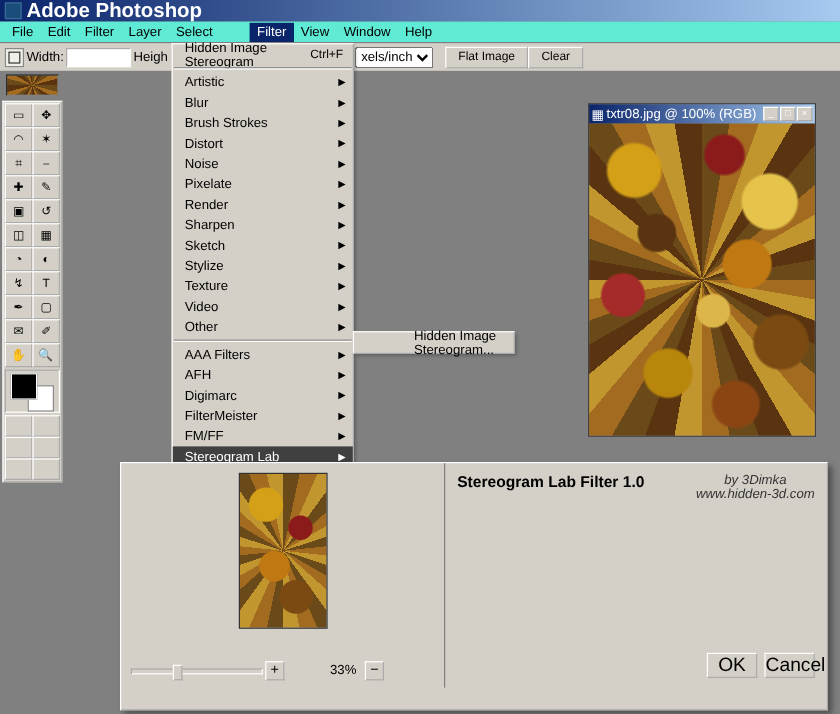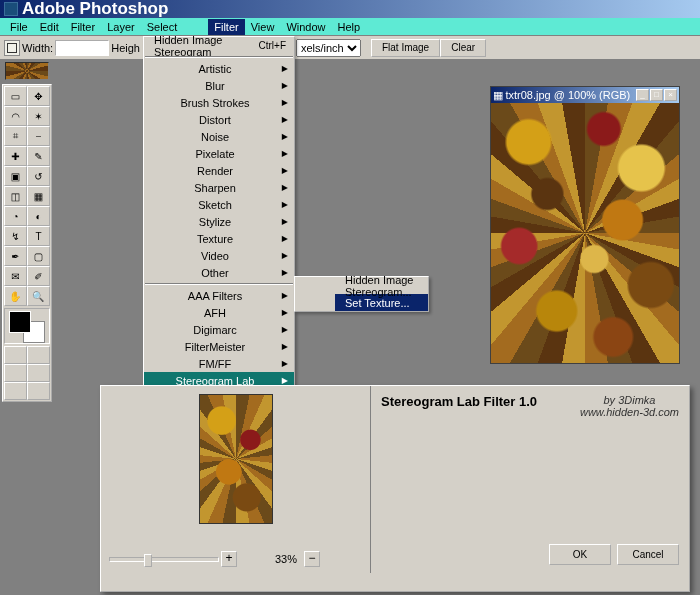--- a/index.html
+++ b/index.html
@@ -44,23 +44,23 @@
   radial-gradient(circle at 15% 55%, #a52a2a 0 8%, transparent 9%),
   radial-gradient(circle at 55% 60%, #ddb64a 0 7%, transparent 8%),
   radial-gradient(circle at 85% 70%, #7a4a12 0 9%, transparent 10%),
   radial-gradient(circle at 35% 80%, #b8860b 0 8%, transparent 9%),
   radial-gradient(circle at 65% 90%, #8b4513 0 7%, transparent 8%),
   repeating-conic-gradient(#6b4a1a 0 10deg, #a36b1f 10deg 20deg, #c2962f 20deg 30deg, #5a3410 30deg 40deg);
   background-size: cover; }
 
 
 .dropdown { position: absolute; top: 36px; left: 143px; width: 152px; background: #d4d0c8; border: 1px outset #fff; box-shadow: 2px 2px 3px rgba(0,0,0,0.3); z-index: 10; }
-.dropdown .item { height: 17px; display: flex; align-items: center; padding: 0 18px 0 10px; position: relative; font-size: 11px; justify-content: center; }
+.dropdown .item { height: 17px; display: flex; align-items: center; padding: 0 18px 0 10px; position: relative; font-size: 11px; }
 .dropdown .item.sep { height: 0; border-top: 1px solid #808080; border-bottom: 1px solid #fff; margin: 2px 1px; padding: 0; }
-.dropdown .item.hl { background: #0f766e; color: #fff; }
+.dropdown .item.hl { background: #404040; color: #fff; }
 .dropdown .item .arrow { position: absolute; right: 6px; font-size: 8px; }
 .dropdown .item .shortcut { position: absolute; right: 8px; font-size: 10px; }
 
 .submenu { position: absolute; top: 276px; left: 294px; width: 135px; background: #d4d0c8; border: 1px outset #fff; box-shadow: 2px 2px 3px rgba(0,0,0,0.3); z-index: 11; padding-left: 40px; }
 .submenu .item { height: 17px; display: flex; align-items: center; padding: 0 10px; font-size: 11px; }
 .submenu .item.hl { background: #0a246a; color: #fff; }
 
 
 .dialog { position: absolute; top: 385px; left: 100px; width: 590px; height: 207px; background: #d4d0c8; border: 1px outset #fff; box-shadow: 3px 3px 5px rgba(0,0,0,0.4); z-index: 20; }
 .dialog .dtitle { background: linear-gradient(to right, #0a246a, #a6caf0); color: #fff; height: 18px; display: flex; align-items: center; padding: 0 6px; font-weight: bold; font-size: 11px; }
@@ -75,21 +75,21 @@
   border: 1px solid #333; }
 .dialog .preview .zoom { position: absolute; bottom: 6px; left: 8px; display: flex; align-items: center; gap: 2px; }
 .dialog .preview .slider { width: 110px; height: 5px; background: #d4d0c8; border: 1px inset #fff; position: relative; }
 .dialog .preview .slider .knob { position: absolute; left: 34px; top: -4px; width: 8px; height: 13px; background: #d4d0c8; border: 1px outset #fff; }
 .dialog .preview .zbtn { width: 16px; height: 16px; border: 1px outset #fff; background: #d4d0c8; text-align: center; line-height: 12px; font-size: 12px; }
 .dialog .preview .zval { width: 32px; text-align: center; margin-left: 31px; }
 .dialog .right { flex: 1; padding: 8px 10px; position: relative; }
 .dialog .right .fname { font-weight: bold; font-size: 13px; }
 .dialog .right .credit { position: absolute; top: 8px; right: 10px; text-align: center; font-style: italic; font-size: 10px; color: #333; }
 .dialog .right .btns { position: absolute; bottom: 8px; right: 10px; display: flex; gap: 6px; }
-.dialog .right button { width: 62px; height: 21px; background: #d4d0c8; border: 1px outset #fff; font-size: 10px; }
+.dialog .right button { width: 42px; height: 21px; background: #d4d0c8; border: 1px outset #fff; font-size: 16px; }
 
 
 .ministrip { position: absolute; top: 62px; left: 5px; width: 44px; height: 18px; border: 1px inset #808080; background: repeating-conic-gradient(#6b4a1a 0 15deg, #a36b1f 15deg 30deg, #5a3410 30deg 45deg); }
 </style>
 </head>
 <body>
 
 <div class="titlebar">
   <div class="icon"></div>
   <div class="title">Adobe Photoshop</div>
@@ -244,21 +244,20 @@
       <span class="arrow">▶</span>
     </div>
   <div class="item">
       <span>Telegraphics</span>
       <span class="arrow">▶</span>
     </div>
 </div>
 
 <div class="submenu">
   <div class="item">Hidden Image Stereogram...</div>
-  <div class="item hl">Set Texture...</div>
 </div>
 
 <div class="imagewin">
   <div class="ititle">
     <span style="margin-right:2px">▦</span>
     <span style="flex:1; white-space:nowrap; overflow:hidden">txtr08.jpg @ 100% (RGB)</span>
     <div class="tbtns">
       <div class="tbtn">_</div>
       <div class="tbtn">□</div>
       <div class="tbtn">×</div>

